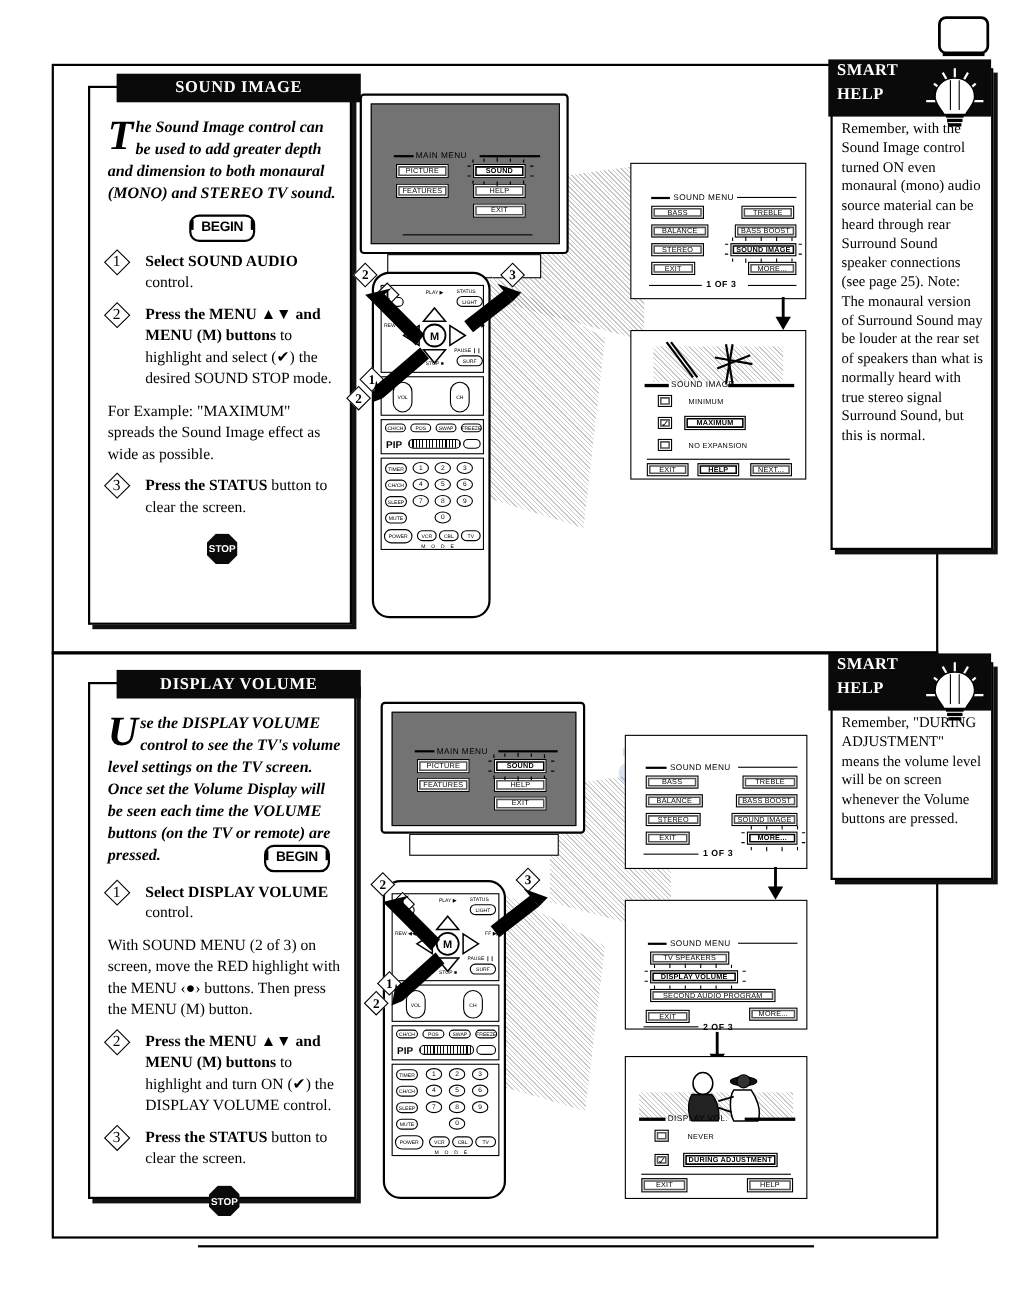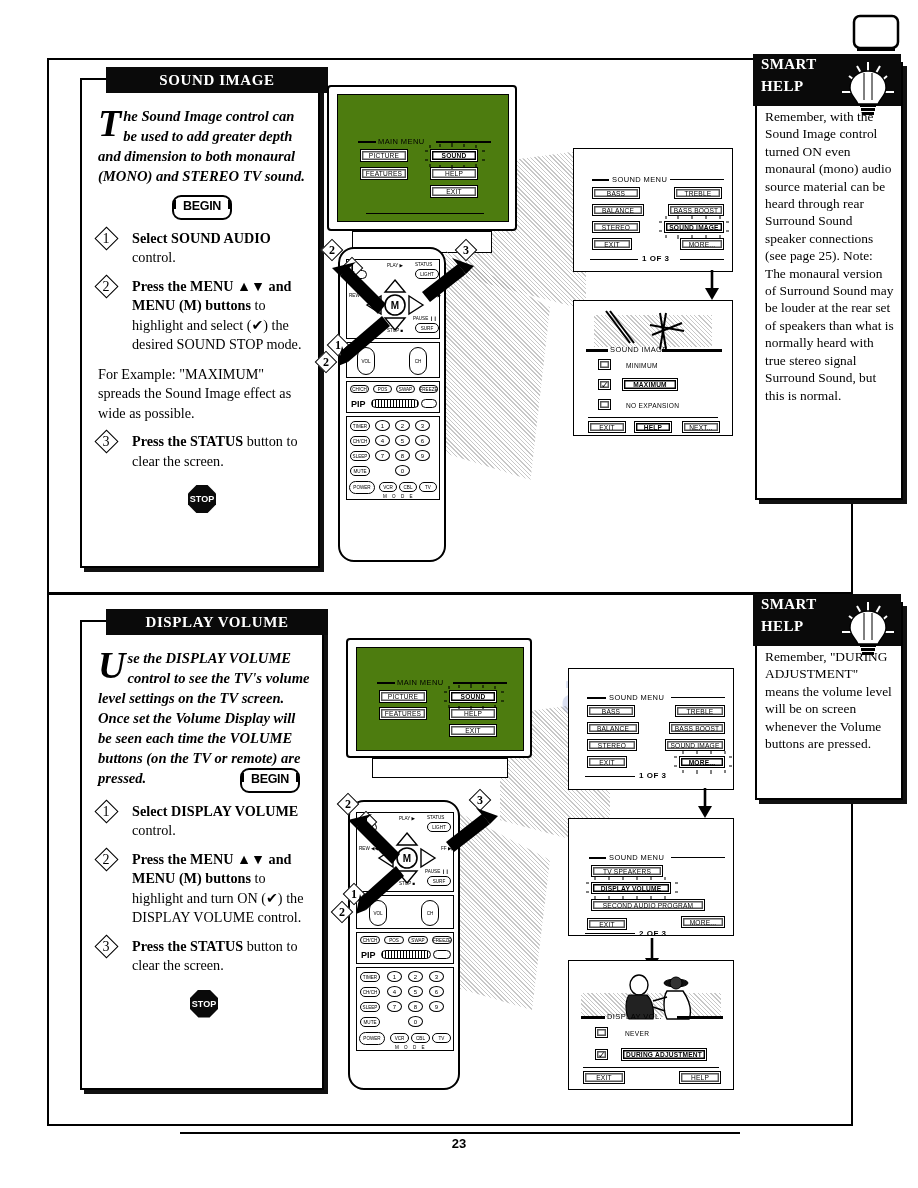--- a/index.html
+++ b/index.html
@@ -161,21 +161,21 @@
     background:#fff;
   }
   .osd-lbl {
     position:absolute; font-size:6.6px; font-family:"Liberation Sans", sans-serif;
     letter-spacing:.3px; white-space:nowrap;
   }
   .chkmark { position:absolute; left:2px; top:0px; font-size:9px; line-height:11px; }
 
   
   .tv-outer { position:absolute; border:2.5px solid #000; border-radius:4px; background:#fff; }
-  .tv-screen { position:absolute; border:1.8px solid #000; background:#4d7c0f; }
+  .tv-screen { position:absolute; border:1.8px solid #000; background:#737373; }
   .tv-stand { position:absolute; border:1.6px solid #000; background:#fff; }
 
   
   .remote {
     position:absolute; border:2px solid #000; border-radius:16px; background:#fff;
   }
   .rpanel { position:absolute; border:1.4px solid #000; background:#fff; }
   .rkey {
     position:absolute; border:1.2px solid #000; border-radius:7px;
     font-size:4.6px; font-family:"Liberation Sans", sans-serif;
@@ -522,20 +522,21 @@
       </div>
 
       <div class="step">
         <span class="step-num">
           <span class="dia"></span>
           <span class="numtext">1</span>
         </span>
         <span class="b">Select DISPLAY VOLUME</span><span> control.</span>
       </div>
 
+      <p class="para">With SOUND MENU (2 of 3) on screen, move the RED highlight with the MENU ‹●› buttons. Then press the MENU (M) button.</p>
 
       <div class="step">
         <span class="step-num">
           <span class="dia"></span>
           <span class="numtext">2</span>
         </span>
         <span class="b">Press the MENU ▲▼ and MENU (M) buttons</span><span> to highlight and turn ON (✔) the DISPLAY VOLUME control.</span>
       </div>
 
       <div class="step">
@@ -810,15 +811,14 @@
       <polygon points="156,14 120,42 128,52 164,24"></polygon>
       <polygon points="164,24 172,16 150,8"></polygon>
     </g>
   </svg>
 
   <svg class="arrow-svg" style="left:440px;top:120px;width:160px;height:200px;" viewBox="0 0 160 200">
     <line x1="10" y1="60" x2="130" y2="60" stroke="#000" stroke-width="1" opacity=".0"></line>
   </svg>
 
   <div class="page-rule"></div>
-  <div class="page-number">23</div>
 
 </div>
 
 </body></html>

